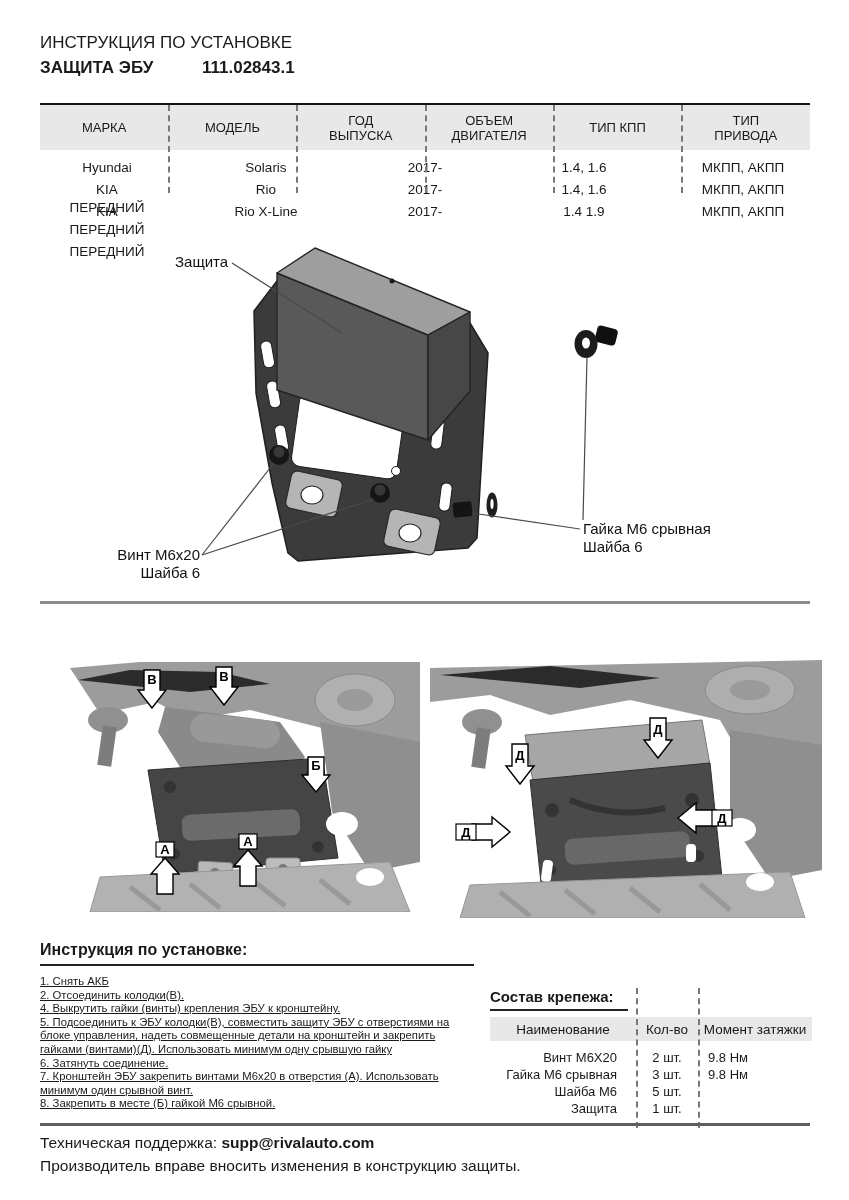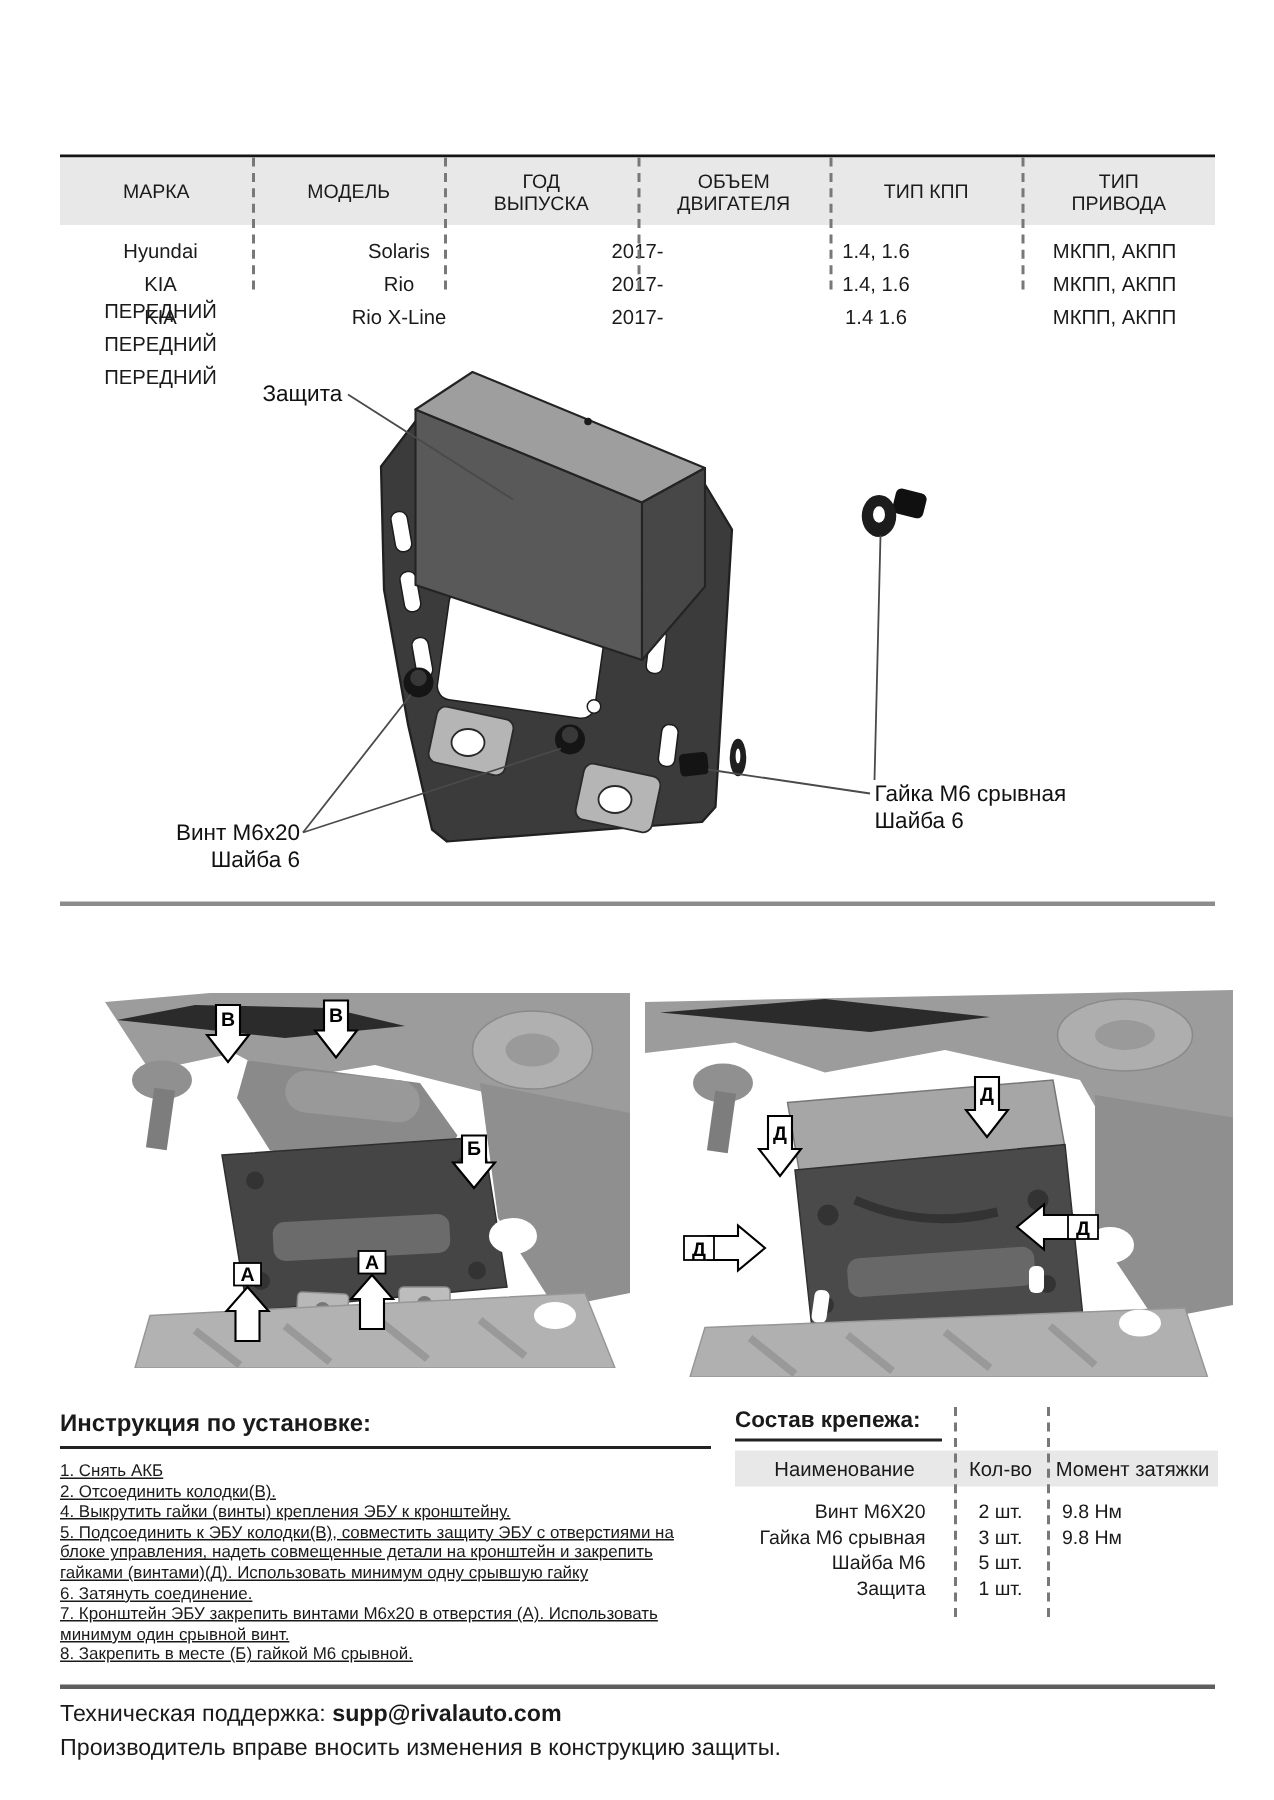--- a/index.html
+++ b/index.html
@@ -32,39 +32,46 @@
   .photo-right{position:absolute;left:430px;top:660px;}
   .marker-letter{font-size:13px;font-weight:bold;fill:#000;}
   .arrow{fill:#ffffff;stroke:#000;stroke-width:1.4;}
   .lblbox{fill:#fff;stroke:#000;stroke-width:1.2;}
   
   .instr{position:absolute;left:40px;top:941px;width:434px;}
   .instr-heading{font-size:16px;font-weight:bold;}
   .instr-rule{height:2px;background:#222;margin-top:5px;}
   .instr-steps{margin-top:9px;font-size:11.3px;line-height:13.6px;text-decoration:underline;}
   
-  .hw{position:absolute;left:490px;top:938px;width:322px;}
+  .hw{position:absolute;left:490px;top:988px;width:322px;}
   .hw-heading{font-size:15px;font-weight:bold;border-bottom:2px solid #222;padding-bottom:4px;width:138px;}
   .hw-header{display:grid;grid-template-columns:146px 62px 114px;background:var(--hdr-bg,#e8e8e8);height:24px;align-items:center;margin-top:6px;}
   .hw-hcell{text-align:center;font-size:13.5px;}
   .hw-body{margin-top:8px;}
   .hw-row{display:grid;grid-template-columns:146px 62px 114px;line-height:17px;font-size:13px;}
   .hw-row .hw-cell:nth-child(1){text-align:right;padding-right:19px;}
   .hw-row .hw-cell:nth-child(2){text-align:center;}
   .hw-row .hw-cell:nth-child(3){text-align:left;padding-left:10px;}
   .hw-dash{position:absolute;top:0;height:140px;width:0;border-left:2px dashed #787878;}
   
   .footer{position:absolute;left:40px;top:1131px;font-size:15.5px;line-height:23px;}
   .footer .email{font-weight:bold;}
 </style>
 </head>
 <body>
 
 <div class="page" style="--hdr-bg: #e8e8e8; --rule-gray: #8c8c8c; color: rgb(26, 26, 26);">
 
+  <div class="title">
+    <div class="title-l1">ИНСТРУКЦИЯ ПО УСТАНОВКЕ</div>
+    <div class="title-l2">
+      <span class="tname">ЗАЩИТА ЭБУ</span>
+      <span>111.02843.1</span>
+    </div>
+  </div>
 
   <div class="vtable">
     <div class="vt-header">
         <div class="vt-hcell">МАРКА</div>
         <div class="vt-hcell">МОДЕЛЬ</div>
         <div class="vt-hcell">ГОД
 ВЫПУСКА</div>
         <div class="vt-hcell">ОБЪЕМ
 ДВИГАТЕЛЯ</div>
         <div class="vt-hcell">ТИП КПП</div>
@@ -85,21 +92,21 @@
           <div class="vt-cell">Rio</div>
           <div class="vt-cell">2017-</div>
           <div class="vt-cell">1.4, 1.6</div>
           <div class="vt-cell">МКПП, АКПП</div>
           <div class="vt-cell">ПЕРЕДНИЙ</div>
         </div>
         <div class="vt-row">
           <div class="vt-cell">KIA</div>
           <div class="vt-cell">Rio X-Line</div>
           <div class="vt-cell">2017-</div>
-          <div class="vt-cell">1.4 1.6</div>
+          <div class="vt-cell">1.4 1.9</div>
           <div class="vt-cell">МКПП, АКПП</div>
           <div class="vt-cell">ПЕРЕДНИЙ</div>
         </div>
       </div>
     <div class="vdash" style="left:128px"></div>
     <div class="vdash" style="left:256px"></div>
     <div class="vdash" style="left:385px"></div>
     <div class="vdash" style="left:513px"></div>
     <div class="vdash" style="left:641px"></div>
   </div>

